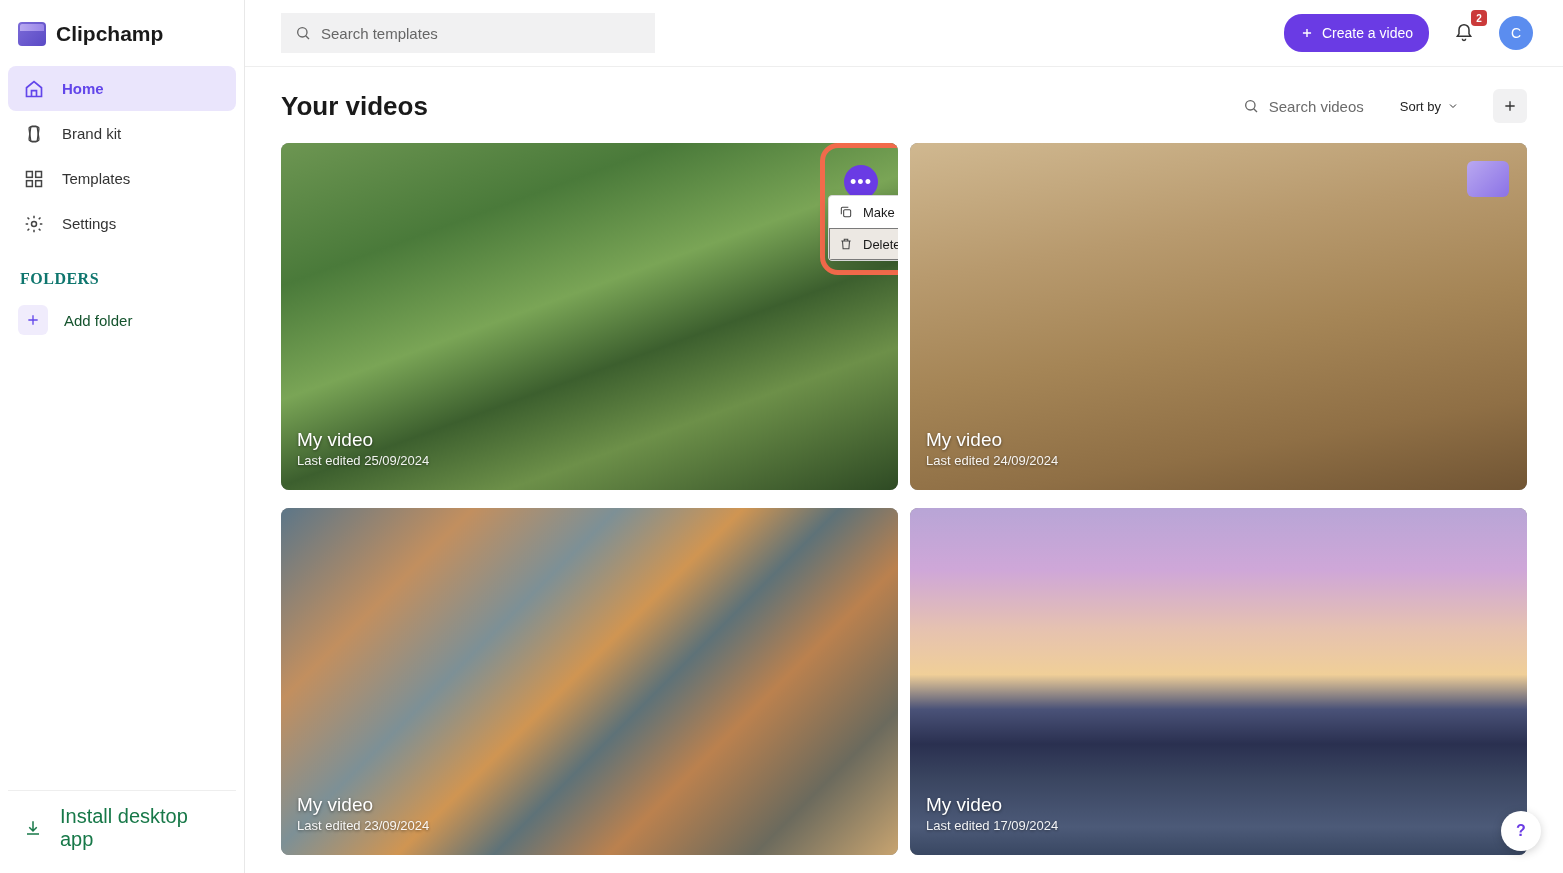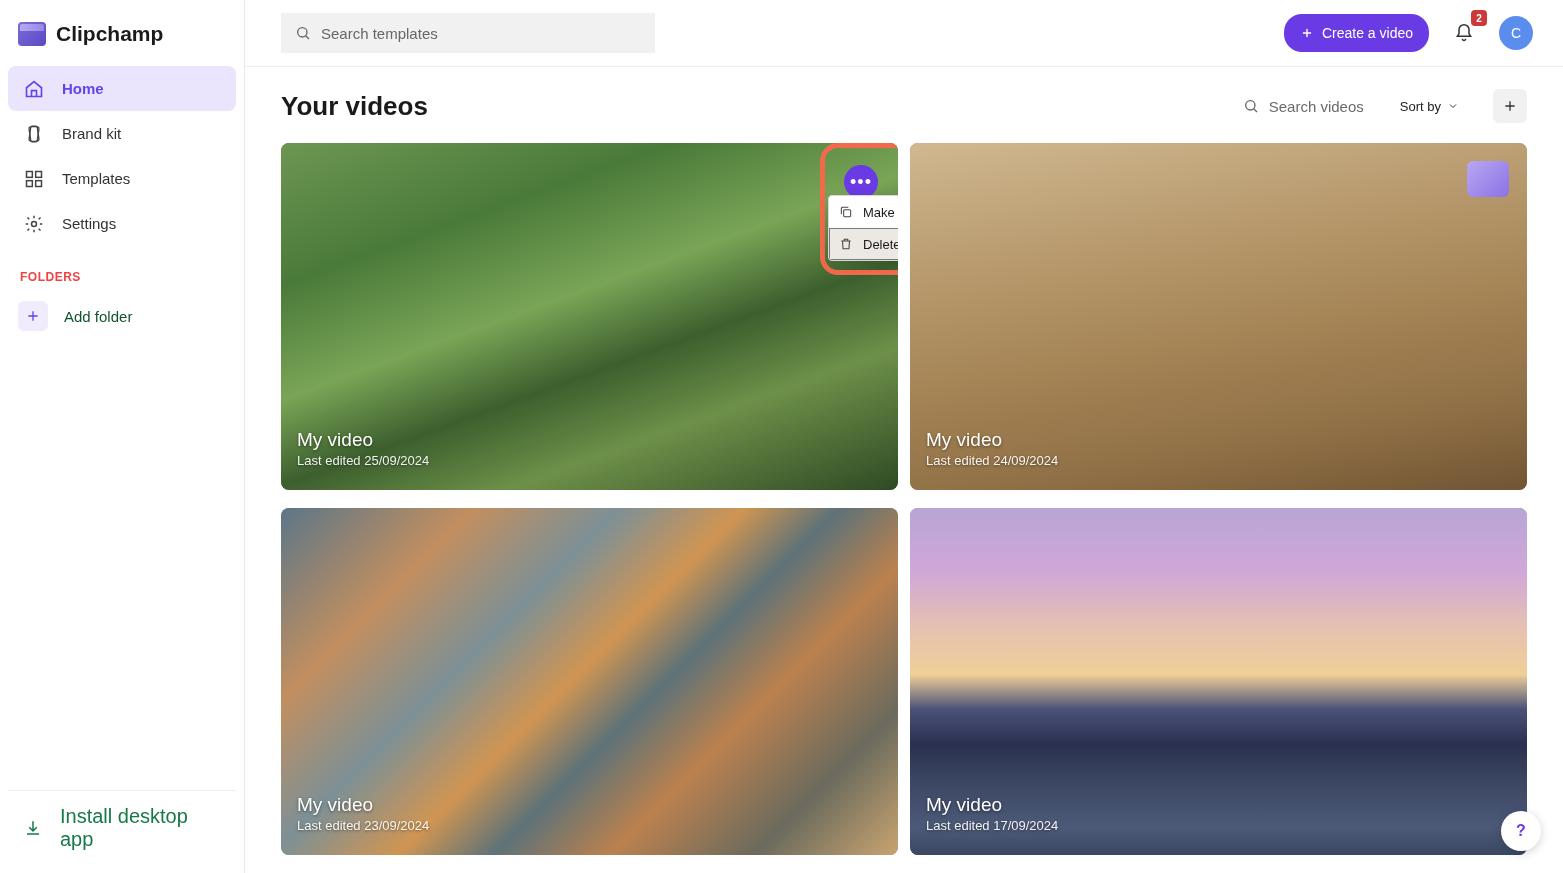--- a/index.html
+++ b/index.html
@@ -10,21 +10,21 @@
 .sidebar { width: 245px; background: #fff; border-right: 1px solid #e8e8e8; display: flex; flex-direction: column; padding: 18px 8px 8px 8px; }
 .logo-row { display: flex; align-items: center; gap: 10px; padding: 4px 10px 20px 10px; }
 .logo-icon { width: 28px; height: 24px; border-radius: 4px; background: linear-gradient(135deg, #7c6bd8 0%, #5a4ac5 100%); position: relative; }
 .logo-icon::before { content: ""; position: absolute; top: 2px; left: 2px; right: 2px; height: 7px; border-radius: 2px 2px 0 0; background: linear-gradient(90deg, #b8a9f0 0%, #9985e8 100%); }
 .logo-text { font-size: 21px; font-weight: 600; color: #1a1a1a; }
 
 .nav-item { display: flex; align-items: center; gap: 18px; height: 45px; padding: 0 16px; border-radius: 8px; cursor: pointer; font-size: 15px; color: #333; }
 .nav-item.active { background: #eae5fc; color: #6246ea; font-weight: 700; }
 .nav-icon { width: 20px; height: 20px; display: flex; align-items: center; justify-content: center; }
 
-.folders-label { font-size: 12px; font-weight: 600; letter-spacing: 0.5px; color: #ef4444; padding: 24px 12px 10px 12px; }
+.folders-label { font-size: 16px; font-weight: 600; letter-spacing: 0.5px; color: #0f766e; padding: 24px 12px 10px 12px; font-family: Liberation Serif, serif; }
 .add-folder { display: flex; align-items: center; gap: 16px; height: 44px; padding: 0 10px; cursor: pointer; font-size: 15px; color: #14532d; }
 .add-folder-icon { width: 30px; height: 30px; border-radius: 6px; background: #f0ecfc; display: flex; align-items: center; justify-content: center; color: #6246ea; }
 
 .install-row { margin-top: auto; display: flex; align-items: center; gap: 18px; padding: 14px 16px; color: #177848; font-size: 20px; cursor: pointer; border-top: 1px solid #eee; }
 
 
 .main { flex: 1; display: flex; flex-direction: column; }
 .topbar { height: 67px; display: flex; align-items: center; padding: 0 30px 0 36px; gap: 16px; border-bottom: 1px solid #eee; }
 .search-box { width: 374px; height: 40px; background: #f1f1f2; border-radius: 0; display: flex; align-items: center; padding: 0 14px; gap: 10px; color: #666; font-size: 15px; }
 .spacer { flex: 1; }

